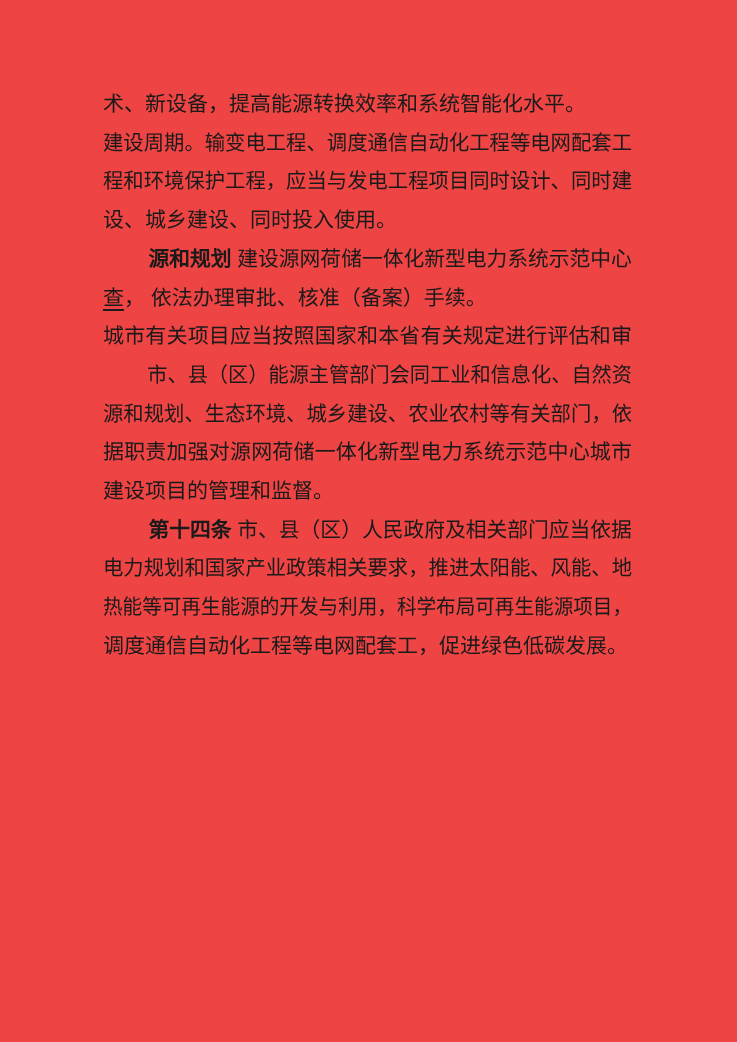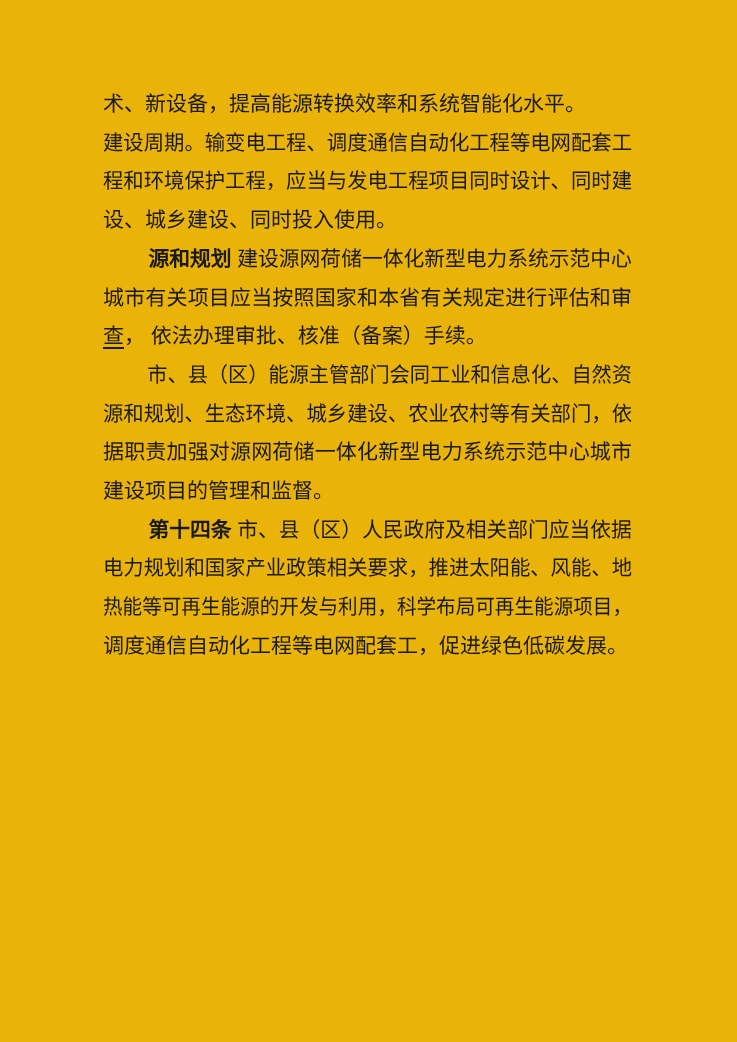--- a/index.html
+++ b/index.html
@@ -39,34 +39,34 @@
   }
   .seg-bold { font-weight: 700; }
   .seg-underline {
     text-decoration: underline;
     text-underline-offset: 4px;
   }
 </style>
 </head>
 <body>
 
-<div class="page" style="background: #eab308;">
+<div class="page" style="background: #ef4444;">
   <div class="doc" style="color: rgb(26, 26, 26);">
       <div class="paragraph">
         <div class="line" style=""><span>术、新设备，提高能源转换效率和系统智能化水平。</span></div>
       </div>
       <div class="paragraph">
         <div class="line fill" style="white-space: nowrap; transform-origin: left center; transform: scaleX(0.968864);"><span>建设周期。输变电工程、调度通信自动化工程等电网配套工</span></div>
         <div class="line fill" style="white-space: nowrap; transform-origin: left center; transform: scaleX(0.968864);"><span>程和环境保护工程，应当与发电工程项目同时设计、同时建</span></div>
         <div class="line" style=""><span>设、城乡建设、同时投入使用。</span></div>
       </div>
       <div class="paragraph">
         <div class="line fill indent" style="white-space: nowrap; transform-origin: left center; transform: scaleX(0.988785);"><span class="seg-bold">源和规划</span><span> 建设源网荷储一体化新型电力系统示范中心</span></div>
+        <div class="line" style=""><span class="seg-underline">查</span><span>， 依法办理审批、核准（备案）手续。</span></div>
         <div class="line fill" style=""><span>城市有关项目应当按照国家和本省有关规定进行评估和审</span></div>
-        <div class="line" style=""><span class="seg-underline">查</span><span>， 依法办理审批、核准（备案）手续。</span></div>
       </div>
       <div class="paragraph">
         <div class="line fill indent" style="white-space: nowrap; transform-origin: left center; transform: scaleX(0.961818);"><span>市、县（区）能源主管部门会同工业和信息化、自然资</span></div>
         <div class="line fill" style="white-space: nowrap; transform-origin: left center; transform: scaleX(0.968864);"><span>源和规划、生态环境、城乡建设、农业农村等有关部门，依</span></div>
         <div class="line fill" style=""><span>据职责加强对源网荷储一体化新型电力系统示范中心城市</span></div>
         <div class="line" style=""><span>建设项目的管理和监督。</span></div>
       </div>
       <div class="paragraph">
         <div class="line fill indent" style="white-space: nowrap; transform-origin: left center; transform: scaleX(0.988785);"><span class="seg-bold">第十四条</span><span> 市、县（区）人民政府及相关部门应当依据</span></div>
         <div class="line fill" style="white-space: nowrap; transform-origin: left center; transform: scaleX(0.968864);"><span>电力规划和国家产业政策相关要求，推进太阳能、风能、地</span></div>

